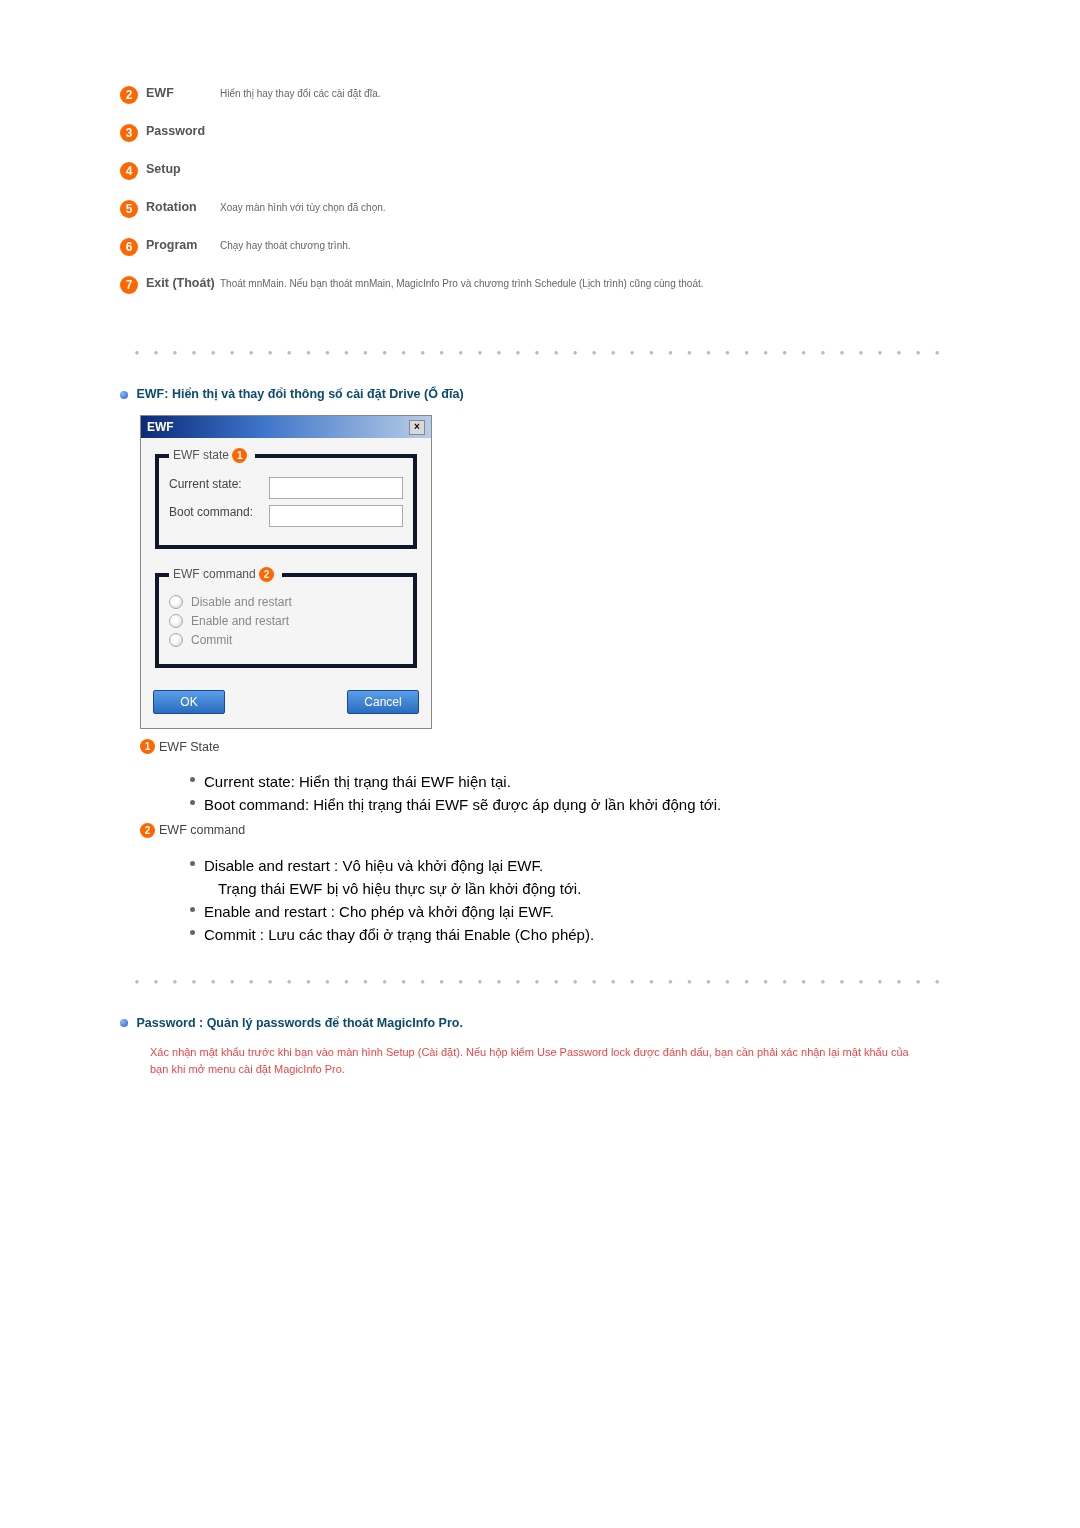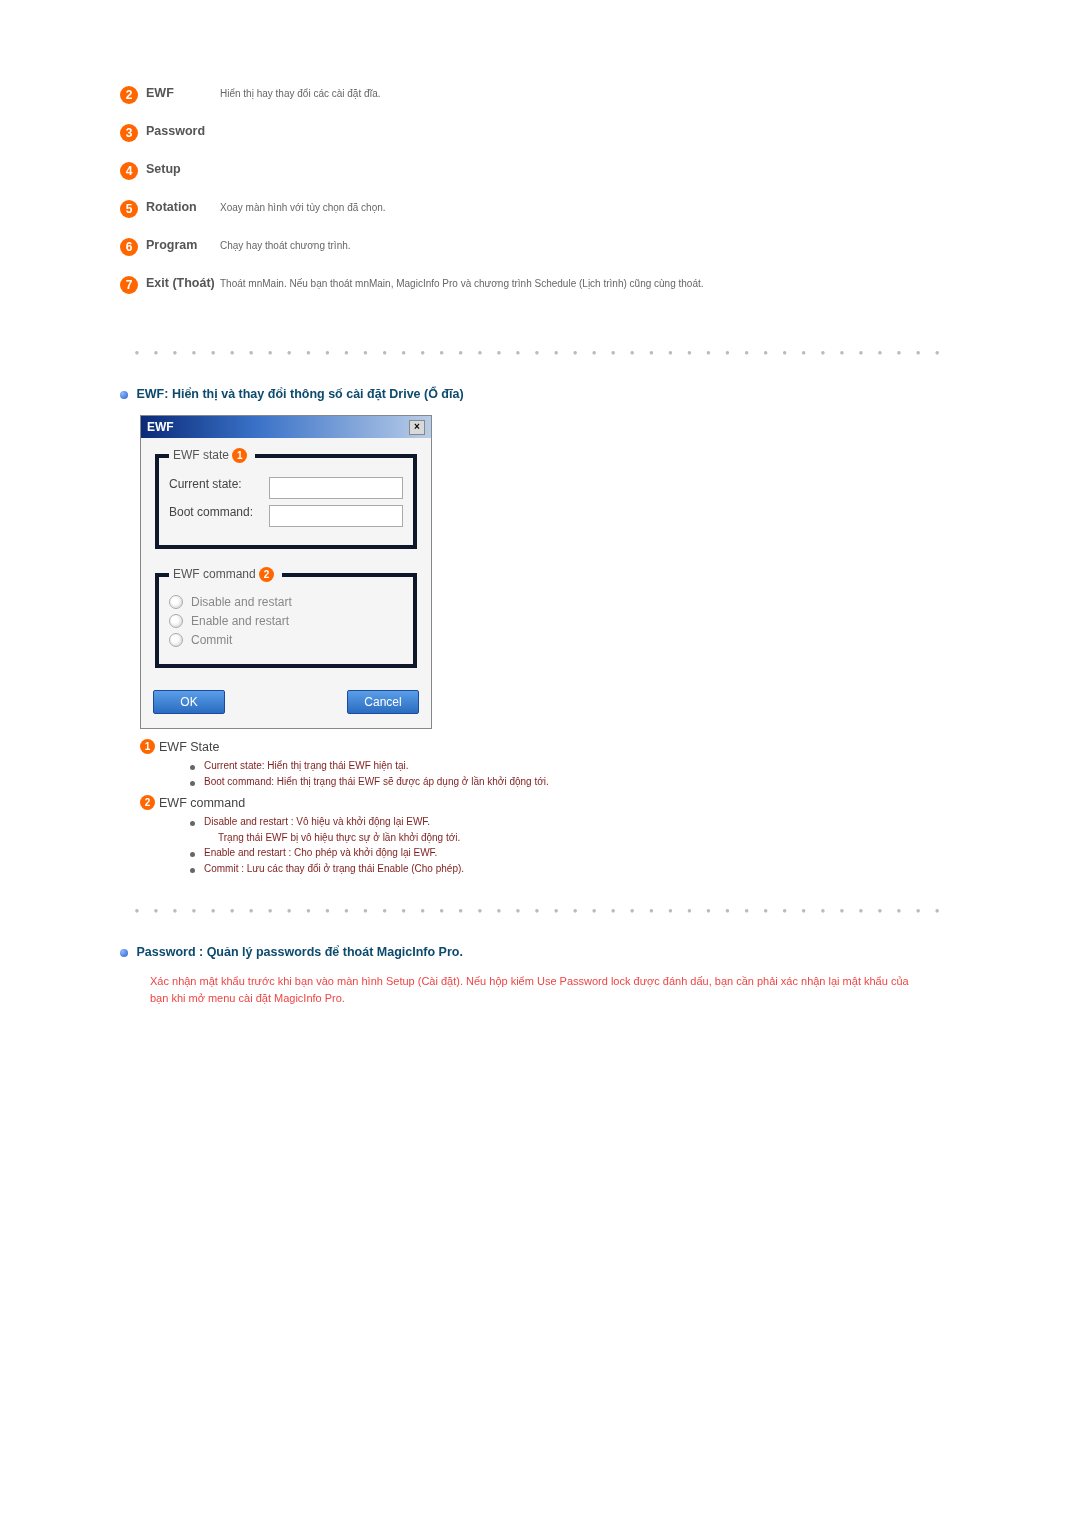--- a/index.html
+++ b/index.html
@@ -164,25 +164,25 @@
 
   .explain { margin: 10px 0 0 20px; }
   .exp-heading {
     display: flex;
     align-items: center;
     color: #444;
     font-size: 12.5px;
     margin: 6px 0 2px 0;
   }
   .exp-list {
-    margin: 4px 0 4px 50px;
+    margin: 16px 0 4px 50px;
     padding: 0;
     list-style: none;
-    font-size: 10px;
-    color: #7f1d1d;
+    font-size: 15px;
+    color: #000000;
   }
   .exp-list li {
     position: relative;
     padding-left: 14px;
     line-height: 1.55;
   }
   .exp-list li::before {
     content: "";
     position: absolute;
     left: 0; top: 7px;

